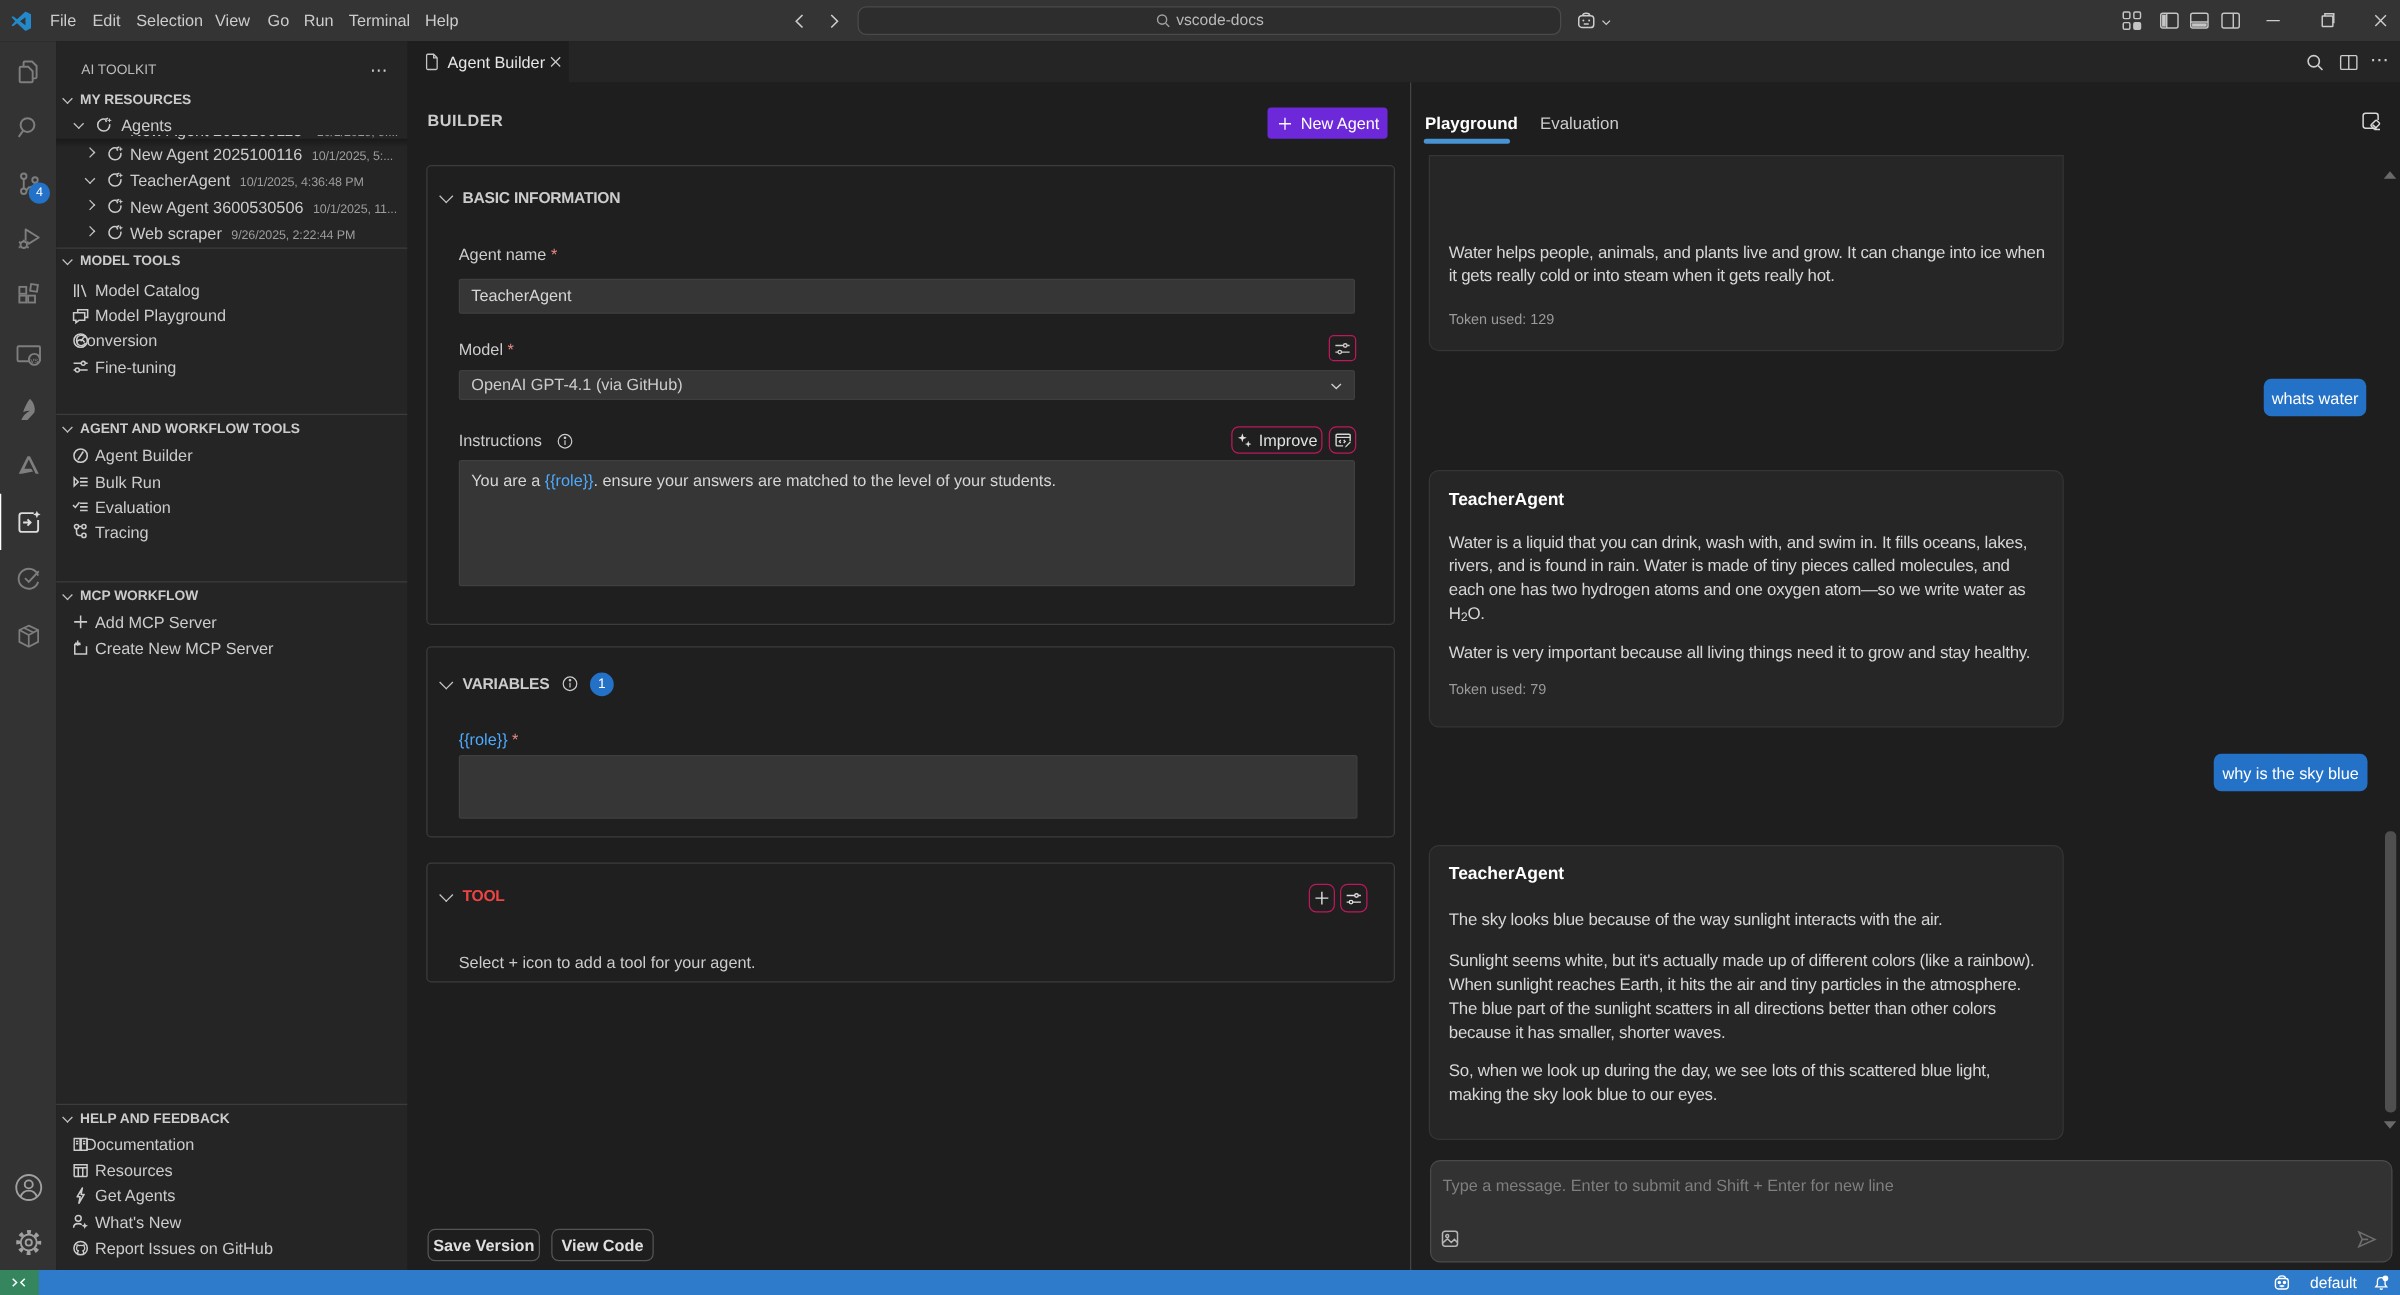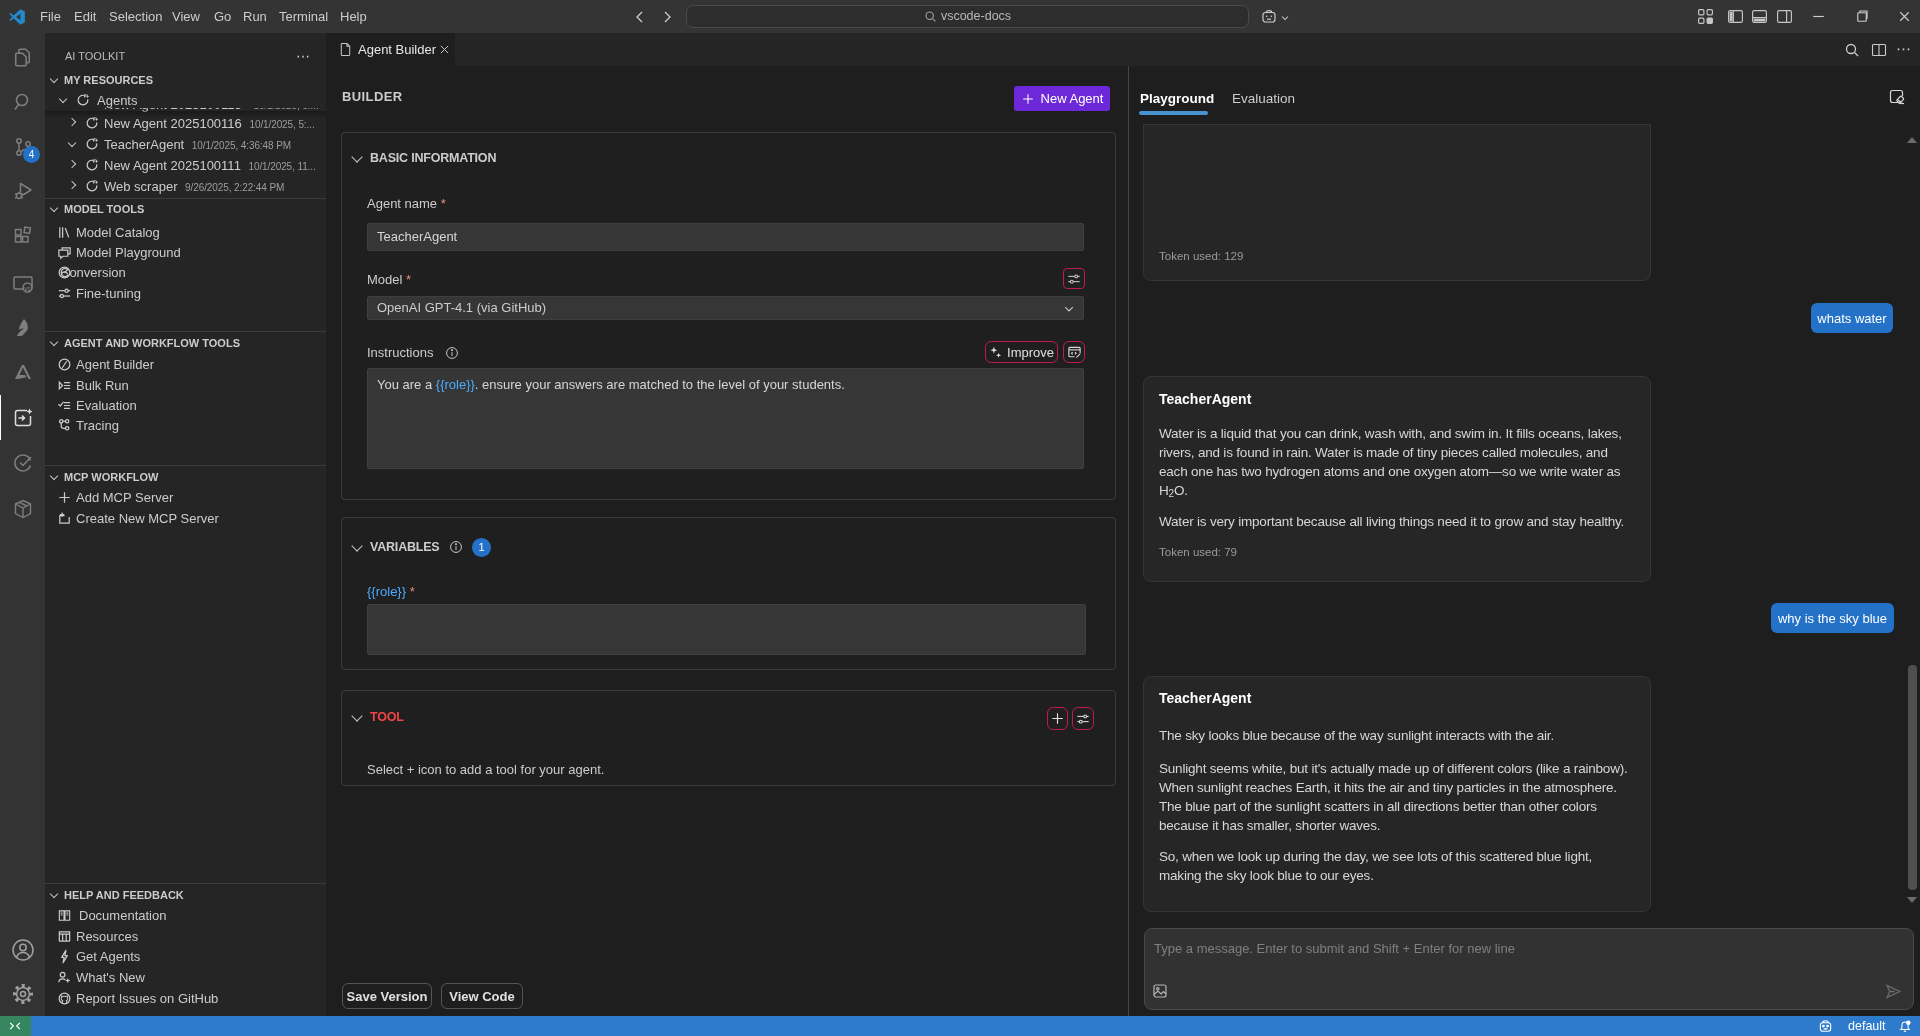--- a/index.html
+++ b/index.html
@@ -252,21 +252,21 @@
         </svg><span style="margin-left:59px">New Agent 2025100116</span> <span class="sb-date" style="margin-left:4px">10/1/2025, 5:...</span></div>
     <div class="sb-row" style="top:101px"><span class="chev" style="left:24px"></span><svg class="agicon" style="left:40px" width="14" height="14" viewBox="0 0 16 16" fill="none" stroke="#cccccc" stroke-width="1.4">
           <path d="M13.4 7.2 A5.5 5.5 0 1 1 9.5 2.8"></path>
           <path d="M9.5 2.8 l2.5 -0.9 M9.5 2.8 l0.9 2.4"></path>
           <path d="M13.2 1.4 l0.6 1.7 1.7 0.6 -1.7 0.6 -0.6 1.7 -0.6 -1.7 -1.7 -0.6 1.7 -0.6 Z" fill="#cccccc" stroke="none"></path>
         </svg><span style="margin-left:59px">TeacherAgent</span> <span class="sb-date" style="margin-left:4px">10/1/2025, 4:36:48 PM</span></div>
     <div class="sb-row" style="top:122px"><span class="chev r" style="left:24px"></span><svg class="agicon" style="left:40px" width="14" height="14" viewBox="0 0 16 16" fill="none" stroke="#cccccc" stroke-width="1.4">
           <path d="M13.4 7.2 A5.5 5.5 0 1 1 9.5 2.8"></path>
           <path d="M9.5 2.8 l2.5 -0.9 M9.5 2.8 l0.9 2.4"></path>
           <path d="M13.2 1.4 l0.6 1.7 1.7 0.6 -1.7 0.6 -0.6 1.7 -0.6 -1.7 -1.7 -0.6 1.7 -0.6 Z" fill="#cccccc" stroke="none"></path>
-        </svg><span style="margin-left:59px">New Agent 2025100111</span> <span class="sb-date" style="margin-left:4px">10/1/2025, 11...</span></div>
+        </svg><span style="margin-left:59px">New Agent 3600530506</span> <span class="sb-date" style="margin-left:4px">10/1/2025, 11...</span></div>
     <div class="sb-row" style="top:143px"><span class="chev r" style="left:24px"></span><svg class="agicon" style="left:40px" width="14" height="14" viewBox="0 0 16 16" fill="none" stroke="#cccccc" stroke-width="1.4">
           <path d="M13.4 7.2 A5.5 5.5 0 1 1 9.5 2.8"></path>
           <path d="M9.5 2.8 l2.5 -0.9 M9.5 2.8 l0.9 2.4"></path>
           <path d="M13.2 1.4 l0.6 1.7 1.7 0.6 -1.7 0.6 -0.6 1.7 -0.6 -1.7 -1.7 -0.6 1.7 -0.6 Z" fill="#cccccc" stroke="none"></path>
         </svg><span style="margin-left:59px">Web scraper</span> <span class="sb-date" style="margin-left:4px">9/26/2025, 2:22:44 PM</span></div>
 
     <div class="divider" style="top:165px"></div>
     <div class="sb-sechead" style="top:165px;height:22px;line-height:22px"><span class="chev" style="left:6px"></span><span style="margin-left:19px">MODEL TOOLS</span></div>
     <div class="sb-row" style="top:189px"><svg class="rowicon" style="left:12px" width="15" height="15" viewBox="0 0 16 16" fill="none" stroke="#cccccc" stroke-width="1.3">
           <path d="M3 2.5 V13.5 M6 2.5 V13.5 M8.8 3.2 L12.5 13.2"></path>
@@ -316,21 +316,21 @@
     <div class="sb-row" style="top:475px"><svg class="rowicon" style="left:12px" width="15" height="15" viewBox="0 0 16 16" fill="none" stroke="#cccccc" stroke-width="1.3">
           <path d="M13 6.5 V13 H3 V5 H8"></path>
           <path d="M5.5 1.5 V6 M3.2 3.8 H7.8"></path>
         </svg><span style="margin-left:31px">Create New MCP Server</span></div>
 
     <div class="divider" style="top:850px"></div>
     <div class="sb-sechead" style="top:851px;height:22px;line-height:22px"><span class="chev" style="left:6px"></span><span style="margin-left:19px">HELP AND FEEDBACK</span></div>
     <div class="sb-row" style="top:872px"><svg class="rowicon" style="left:12px" width="15" height="15" viewBox="0 0 16 16" fill="none" stroke="#cccccc" stroke-width="1.2">
           <path d="M2.5 3 H7.5 V13 H2.5 Z M8.5 3 H13.5 V13 H8.5 Z"></path>
           <path d="M4 5.5 H6 M4 7.5 H6 M10 5.5 H12 M10 7.5 H12"></path>
-        </svg><span style="margin-left:34px">Documentation</span></div>
+        </svg><span style="margin-left:23px">Documentation</span></div>
     <div class="sb-row" style="top:893px"><svg class="rowicon" style="left:12px" width="15" height="15" viewBox="0 0 16 16" fill="none" stroke="#cccccc" stroke-width="1.3">
           <path d="M2.5 13 V3 H13.5 V13"></path>
           <path d="M2.5 5.5 H13.5 M6 5.5 V13 M9.8 5.5 V13 M2.5 13 H13.5"></path>
         </svg><span style="margin-left:31px">Resources</span></div>
     <div class="sb-row" style="top:913px"><svg class="rowicon" style="left:12px" width="15" height="15" viewBox="0 0 16 16" fill="none" stroke="#cccccc" stroke-width="1.3">
           <path d="M9.5 1.5 L5 9 H7.6 L6.5 14.5 L11 7 H8.4 Z" stroke-linejoin="round"></path>
         </svg><span style="margin-left:31px">Get Agents</span></div>
     <div class="sb-row" style="top:934px"><svg class="rowicon" style="left:12px" width="15" height="15" viewBox="0 0 16 16" fill="none" stroke="#cccccc" stroke-width="1.3">
           <circle cx="6" cy="5" r="2.5"></circle>
           <path d="M2 13 Q2 9.5 6 9.5 Q8 9.5 9 10.5"></path>
@@ -446,20 +446,21 @@
   <div class="abs" style="left:1139px;top:111px;width:69px;height:4px;border-radius:2px;background:#4894d3"></div>
   <div class="abs" style="left:1232px;top:91px;color:#cccccc;font-size:13.5px">Evaluation</div>
   <svg class="abs" style="left:1889px;top:88px" width="17" height="17" viewBox="0 0 17 17" fill="none" stroke="#d8d8d8" stroke-width="1.2">
       <path d="M10.5 14.5 H3.5 Q1.5 14.5 1.5 12.5 V4.5 Q1.5 2.5 3.5 2.5 H11.5 Q13.5 2.5 13.5 4.5 V8"></path>
       <rect x="9.2" y="8.6" width="4.4" height="6.4" rx="1" transform="rotate(45 11.5 11.5)"></rect>
       <path d="M9 11.7 L12.2 14.7"></path>
       <path d="M10.5 15.5 H15"></path>
     </svg>
 
   <div class="chatcard" style="left:1143px;top:124px;width:508px;height:157px;border-radius:0 0 8px 8px"></div>
+  <div class="abs chattext" style="left:1159px;top:192px;width:480px">Water helps people, animals, and plants live and grow. It can change into ice when<br>it gets really cold or into steam when it gets really hot.</div>
   <div class="abs" style="left:1159px;top:250px;color:#9a9a9a;font-size:11.5px">Token used: 129</div>
 
   <div class="bubble" style="left:1811px;top:303px;width:82px;height:30px">whats water</div>
 
   <div class="chatcard" style="left:1143px;top:376px;width:508px;height:206px"></div>
   <div class="abs" style="left:1159px;top:391px;color:#ffffff;font-size:14px;font-weight:bold">TeacherAgent</div>
   <div class="abs chattext" style="left:1159px;top:424px;width:480px">Water is a liquid that you can drink, wash with, and swim in. It fills oceans, lakes,<br>rivers, and is found in rain. Water is made of tiny pieces called molecules, and<br>each one has two hydrogen atoms and one oxygen atom—so we write water as<br>H<span style="font-size:10px;vertical-align:-2px">2</span>O.</div>
   <div class="abs chattext" style="left:1159px;top:512px;width:490px">Water is very important because all living things need it to grow and stay healthy.</div>
   <div class="abs" style="left:1159px;top:546px;color:#9a9a9a;font-size:11.5px">Token used: 79</div>
 

